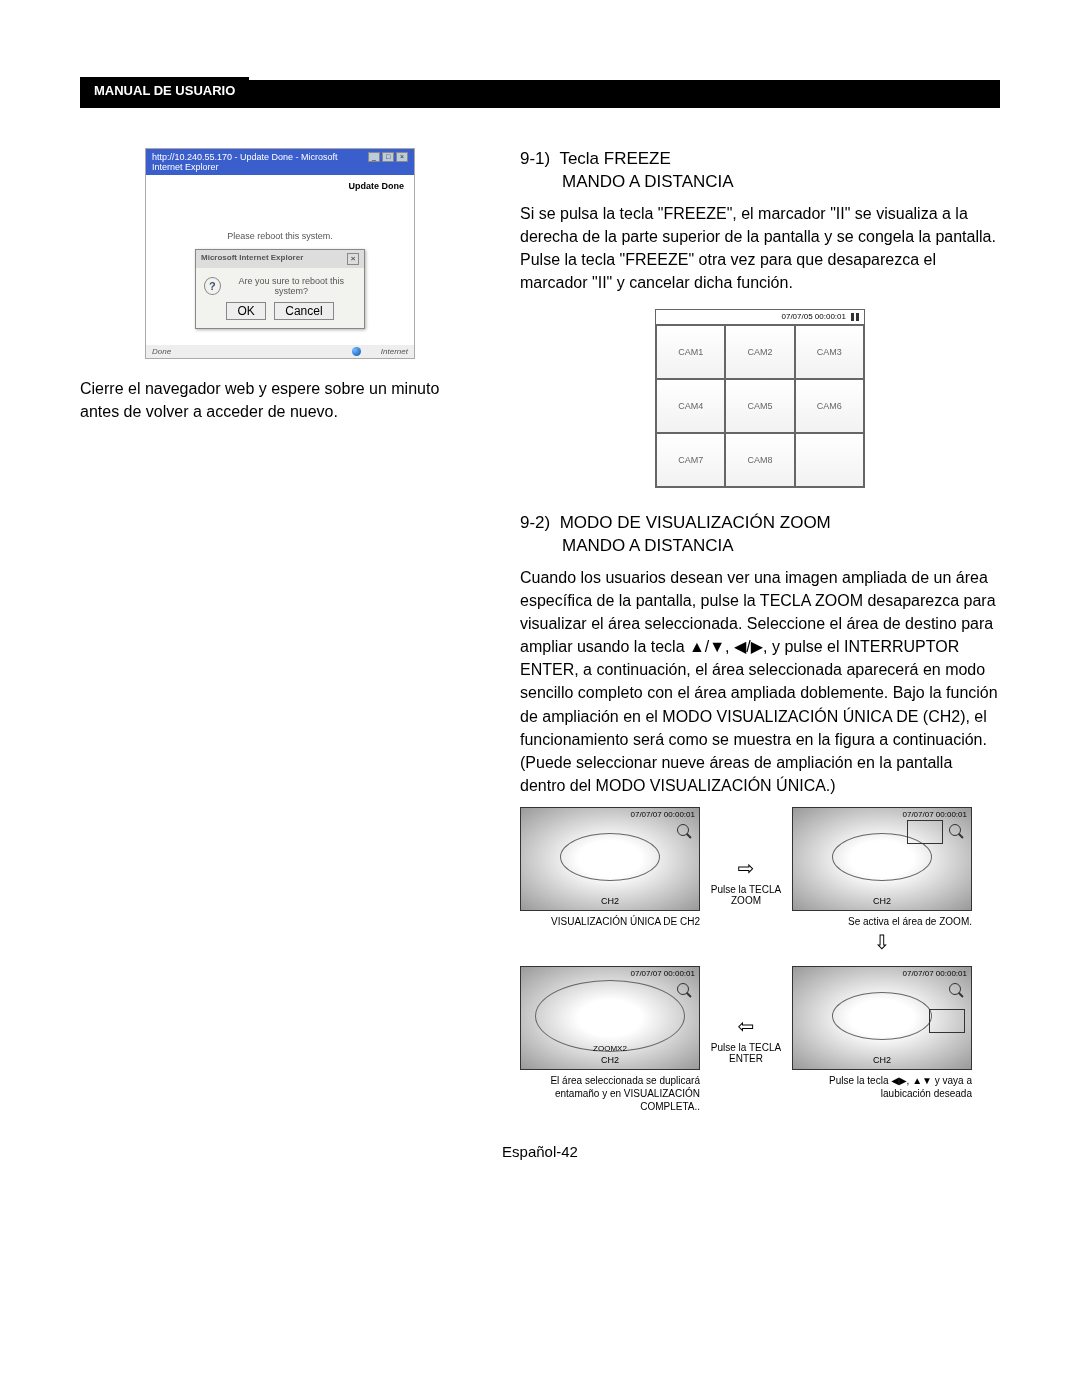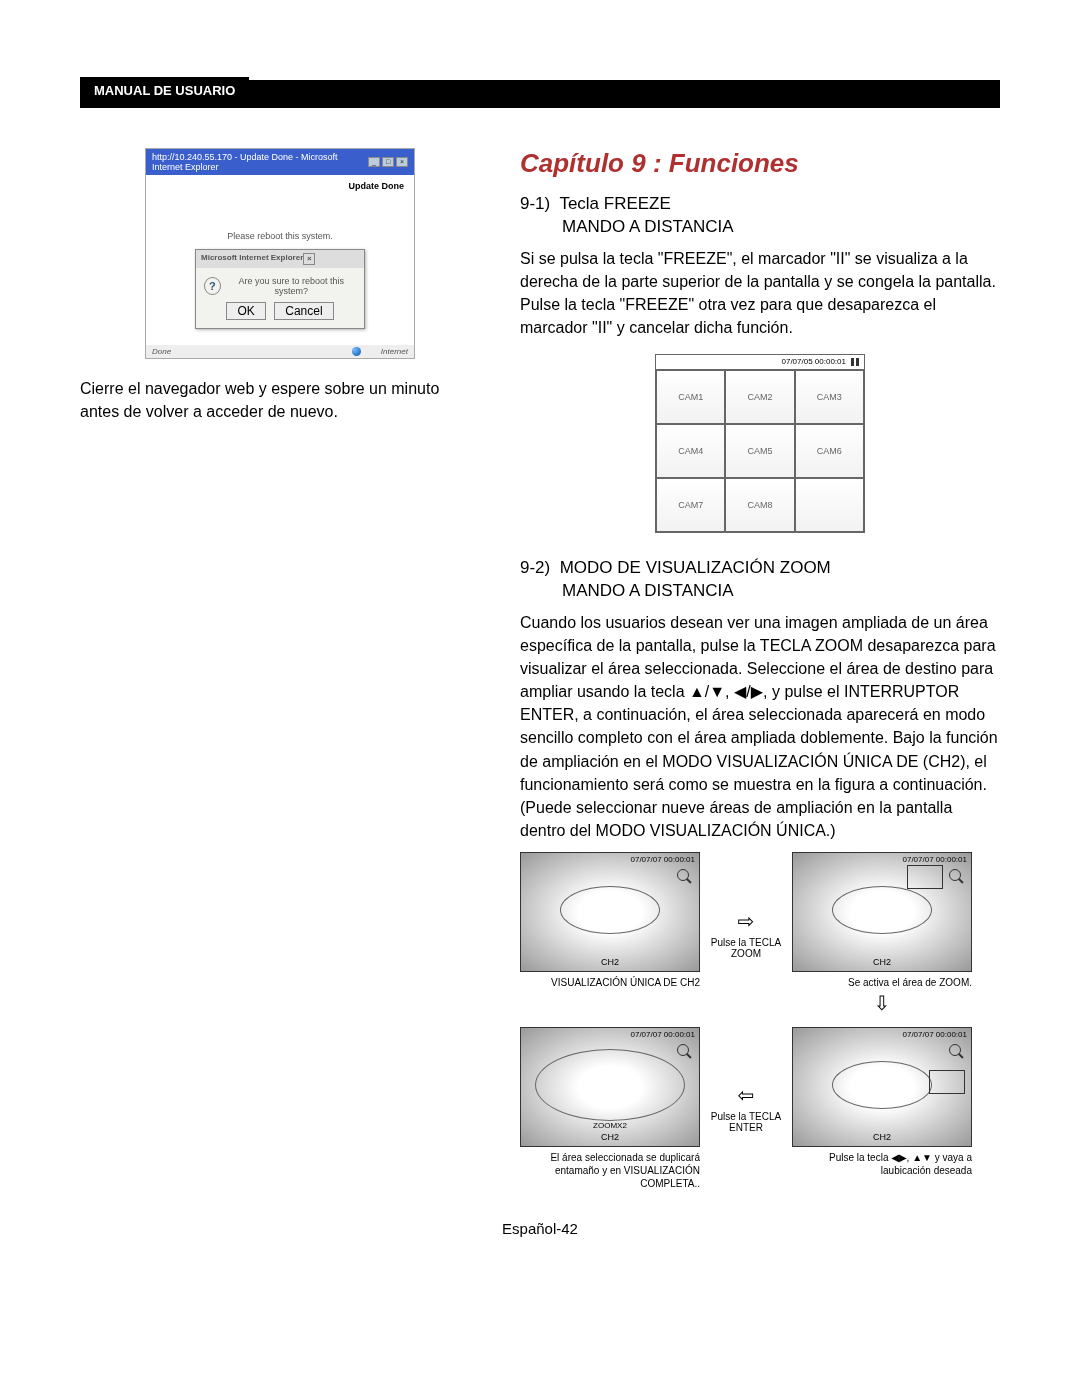--- a/index.html
+++ b/index.html
@@ -8,29 +8,29 @@
 
   .header-bar { background: #000; height: 28px; display: flex; align-items: flex-end; margin-bottom: 40px; position: relative; }
   .header-tab { background: #000; color: #fff; font-size: 13px; font-weight: bold; padding: 6px 14px; position: relative; top: -4px; }
 
   .columns { display: flex; gap: 40px; }
   .col-left { width: 400px; }
   .col-right { flex: 1; }
 
   
   .browser-mock { width: 270px; border: 1px solid #aaa; background: #fff; margin: 0 auto 18px auto; }
-  .browser-title { background: #3a5fcd; color: #fff; font-size: 9px; padding: 3px 6px; display: flex; align-items: center; }
+  .browser-title { background: #3a5fcd; color: #fff; font-size: 9px; padding: 3px 6px; display: flex; align-items: flex-start; }
   .browser-title .t-text { flex: 1; }
   .wbtns { display: flex; gap: 2px; }
   .wbtn { width: 12px; height: 10px; background: #bcd; border: 1px solid #888; font-size: 7px; line-height: 8px; text-align: center; color: #222; }
   .browser-body { padding: 6px 10px 10px 10px; background: #fff; min-height: 170px; position: relative; font-size: 9px; text-align: center; color: #555; }
   .update-done { text-align: right; font-weight: bold; color: #000; font-size: 9px; margin-bottom: 40px; }
   .reboot-msg { margin-bottom: 8px; }
   .ie-dialog { border: 1px solid #888; width: 170px; margin: 0 auto; padding: 0 0 8px 0; background: #f2f2ee; box-shadow: 1px 1px 3px rgba(0,0,0,.3); }
-  .ie-dialog-title { background: #ddd; font-size: 8px; font-weight: bold; text-align: left; padding: 3px 5px; display:flex; }
+  .ie-dialog-title { background: #ddd; font-size: 8px; font-weight: bold; text-align: left; padding: 3px 5px; display:flex; justify-content:space-between; }
   .ie-close { width: 12px; height: 12px; border: 1px solid #888; text-align:center; font-size:8px; line-height:10px; }
   .ie-body { display: flex; align-items: center; gap: 6px; padding: 8px 8px 6px 8px; }
   .ie-icon { width: 18px; height: 18px; border-radius: 50%; border: 1px solid #888; color:#357; font-weight:bold; font-size:11px; line-height:16px; text-align:center; }
   .ie-btns { text-align: center; }
   .ie-btn { font-size: 12px; padding: 1px 10px; border: 1px solid #888; background: #eee; margin: 0 3px; }
   .browser-status { background: #eee; font-size: 8px; padding: 2px 6px; display:flex; justify-content:space-between; color:#555;font-style:italic; }
   .status-right { display:flex; align-items:center; gap:20px;}
   .globe { width:9px; height:9px; border-radius:50%; background: radial-gradient(circle at 30% 30%, #7bf, #05a); display:inline-block;}
 
   .body-text { font-size: 16px; line-height: 1.45; }
@@ -42,21 +42,21 @@
   
   .freeze-grid { width: 210px; margin: 14px auto 24px auto; border: 1px solid #666; }
   .freeze-top { font-size: 8px; text-align: right; padding: 2px 4px; border-bottom: 1px solid #666; display:flex; justify-content:flex-end; gap:4px; }
   .pause-box { width: 10px; height: 10px; display: inline-flex; justify-content:center; gap:2px; align-items:center;}
   .pause-bar { width:3px; height:8px; background:#333; }
   .freeze-cells { display: grid; grid-template-columns: repeat(3,1fr); }
   .freeze-cell { border: 1px solid #666; height: 54px; font-size: 9px; color:#666; display:flex; align-items:center; justify-content:center; background: linear-gradient(#fff,#f2f2f2); }
 
   
   .zoom-grid { display: grid; grid-template-columns: 180px 80px 180px; grid-template-rows: auto auto; column-gap: 6px; row-gap: 10px; margin-top: 10px; }
-  .monitor { border: 1px solid #333; height: 120px; position: relative; background: radial-gradient(ellipse at center, #fff 0%, #fff 25%, #bbb 75%, #999 100%); }
+  .monitor { border: 1px solid #333; height: 104px; position: relative; background: radial-gradient(ellipse at center, #fff 0%, #fff 25%, #bbb 75%, #999 100%); }
   .ts { position: absolute; top: 2px; right: 4px; font-size: 8px; }
   .mag { position: absolute; top: 16px; right: 8px; width: 14px; height: 14px; }
   .mag::before { content:""; position:absolute; width:10px; height:10px; border:1.5px solid #333; border-radius:50%; }
   .mag::after { content:""; position:absolute; width:6px; height:1.5px; background:#333; left:9px; top:11px; transform: rotate(45deg); }
   .ellipse { position:absolute; left:50%; top:48%; transform:translate(-50%,-50%); width:100px; height:48px; border:1.5px solid #666; border-radius:50%; }
   .ellipse.big { width:150px; height:72px; }
   .ch-label { position:absolute; bottom:4px; left:50%; transform:translateX(-50%); font-size:9px; }
   .zoomx2 { position:absolute; bottom:16px; left:50%; transform:translateX(-50%); font-size:8px; }
   .sel-box { position:absolute; border:1px solid #333; width:36px; height:24px; }
   .sel-top { top:12px; right:28px; }
@@ -112,21 +112,20 @@
           <span class="status-right">
               <span class="globe"></span>
               <span>Internet</span>
             </span>
         </div>
       </div>
       <p class="body-text">Cierre el navegador web y espere sobre un minuto antes de volver a acceder de nuevo.</p>
     </div>
 
     <div class="col-right">
-      <div class="chapter-title">Capítulo 9 : Funciones</div>
 
       <div class="section-title">
         <span>9-1)</span>&nbsp;
         <span>Tecla FREEZE</span>
         <span class="indent-line">MANDO A DISTANCIA</span>
       </div>
       <p class="body-text">Si se pulsa la tecla "FREEZE", el marcador "II" se visualiza a la derecha de la parte superior de la pantalla y se congela la pantalla. Pulse la tecla "FREEZE" otra vez para que desaparezca el marcador "II" y cancelar dicha función.</p>
 
       <div class="freeze-grid">
         <div class="freeze-top">

